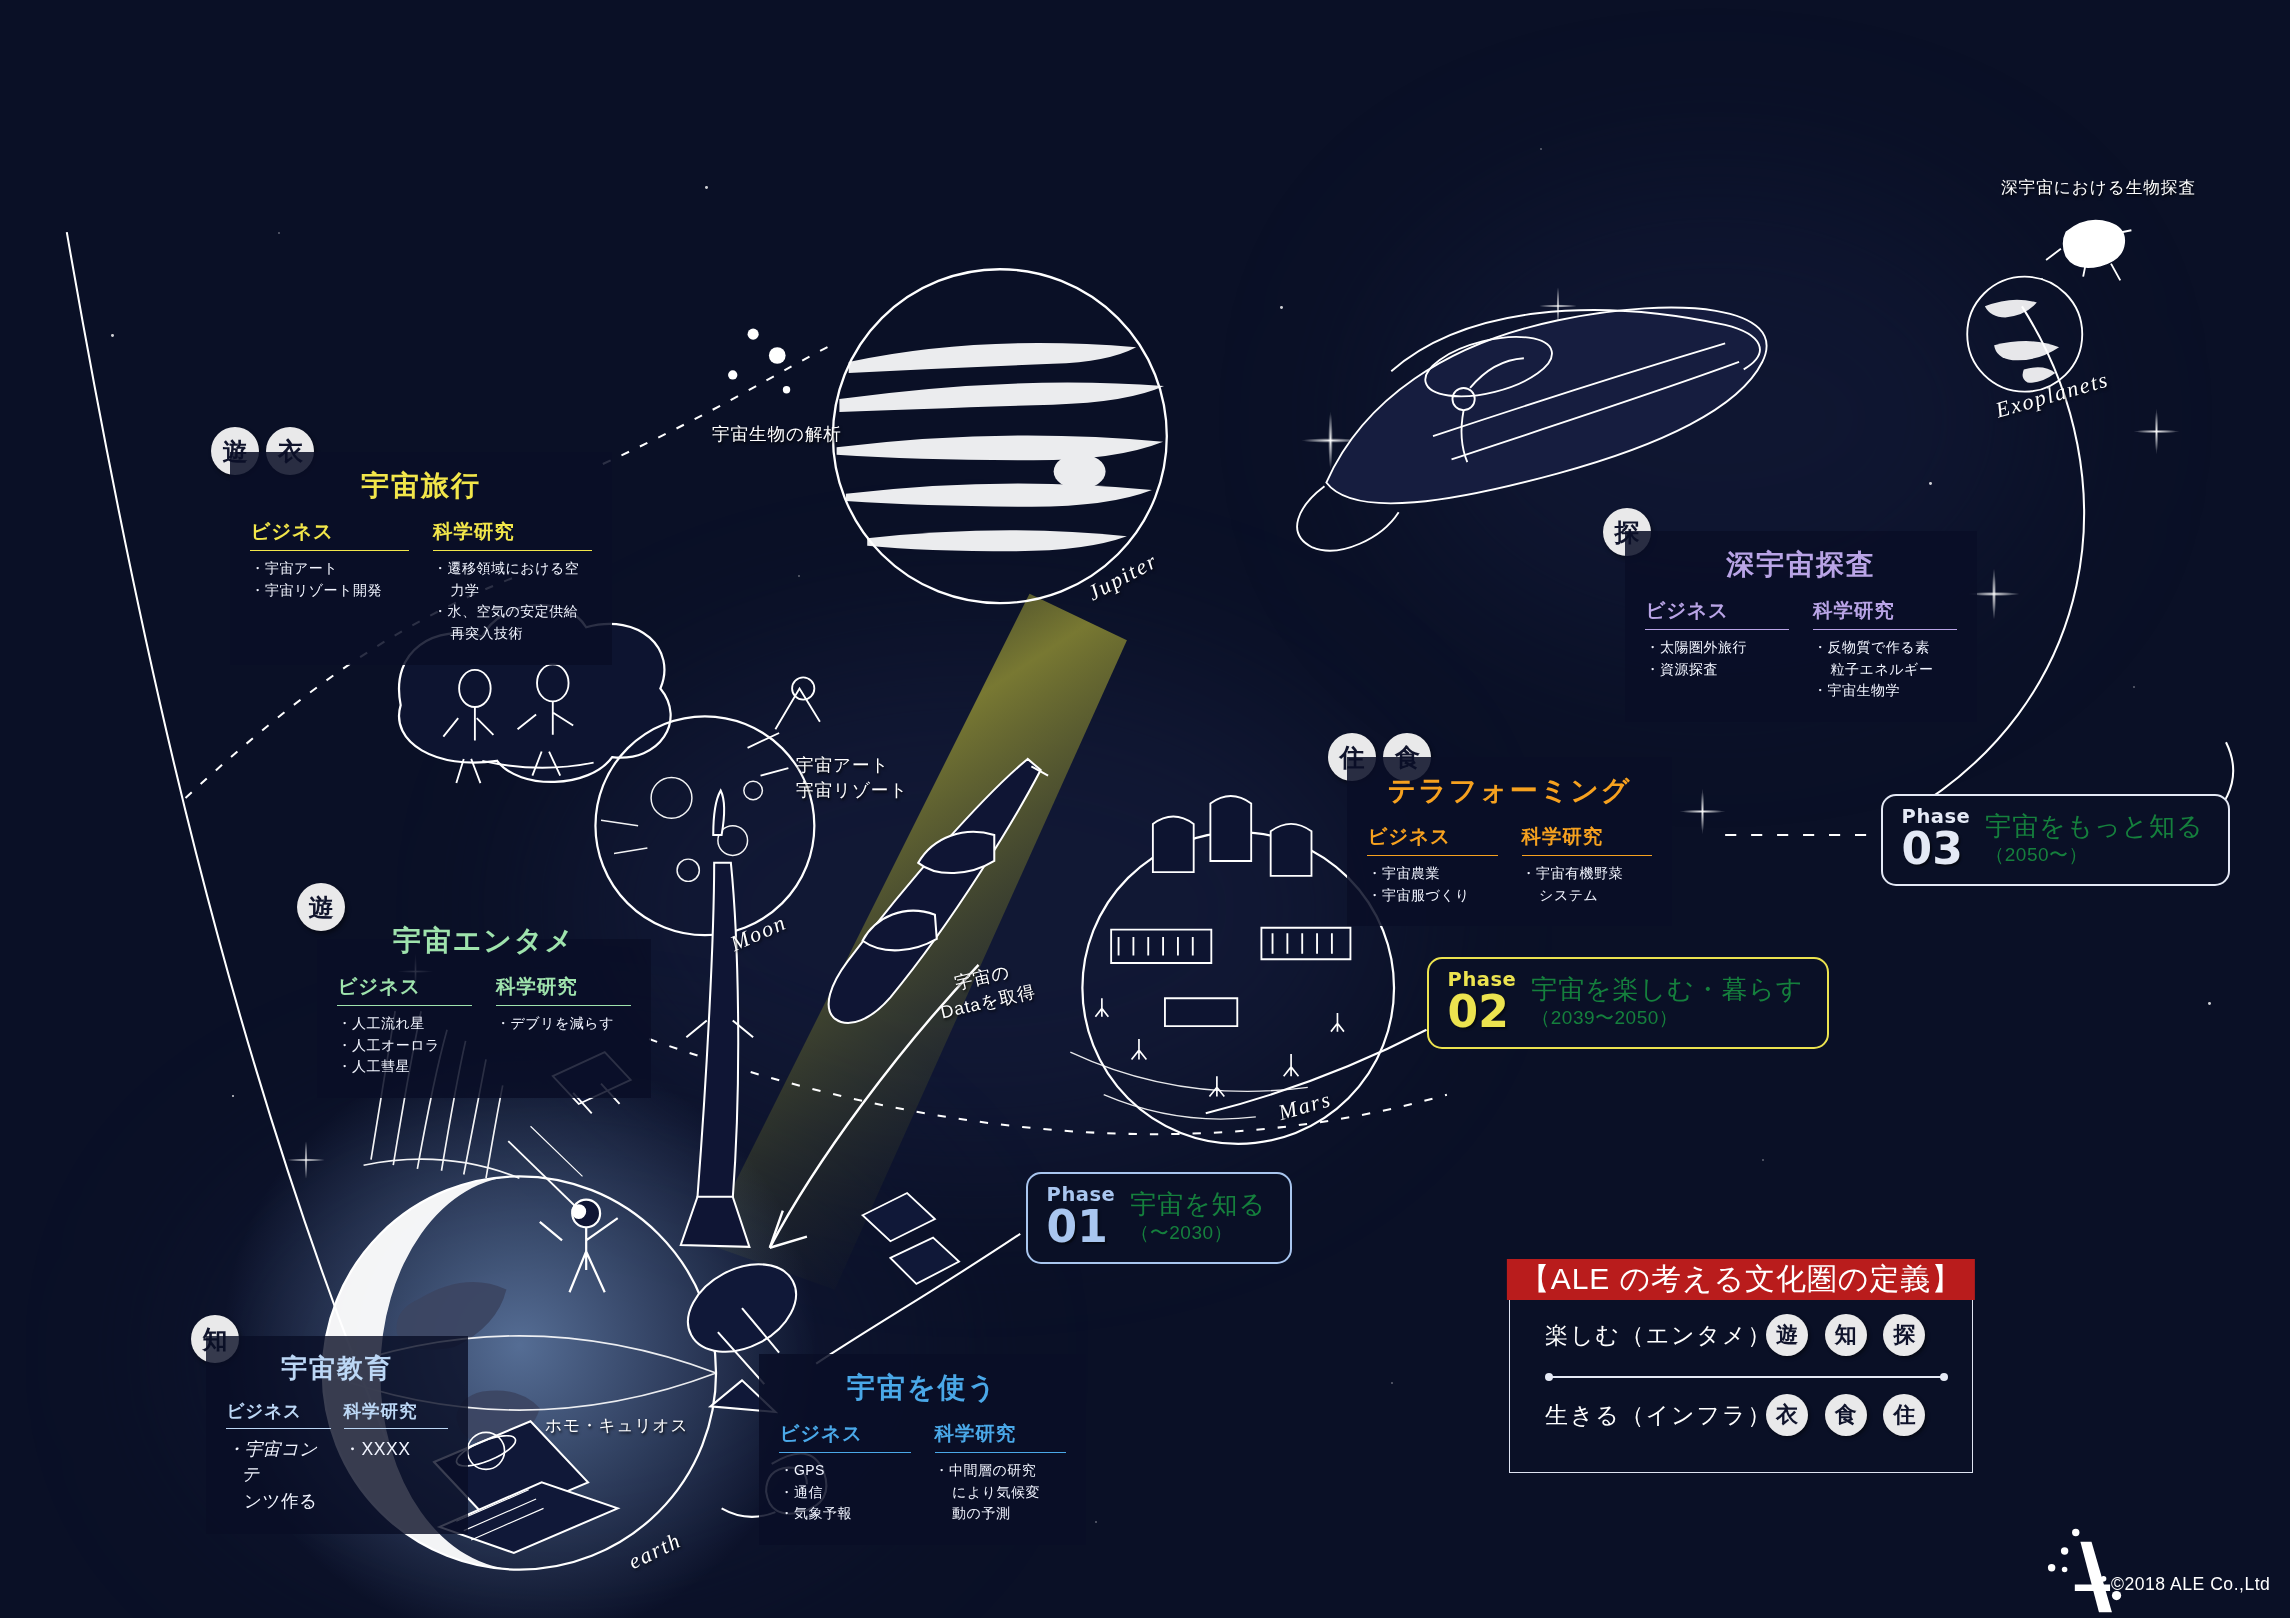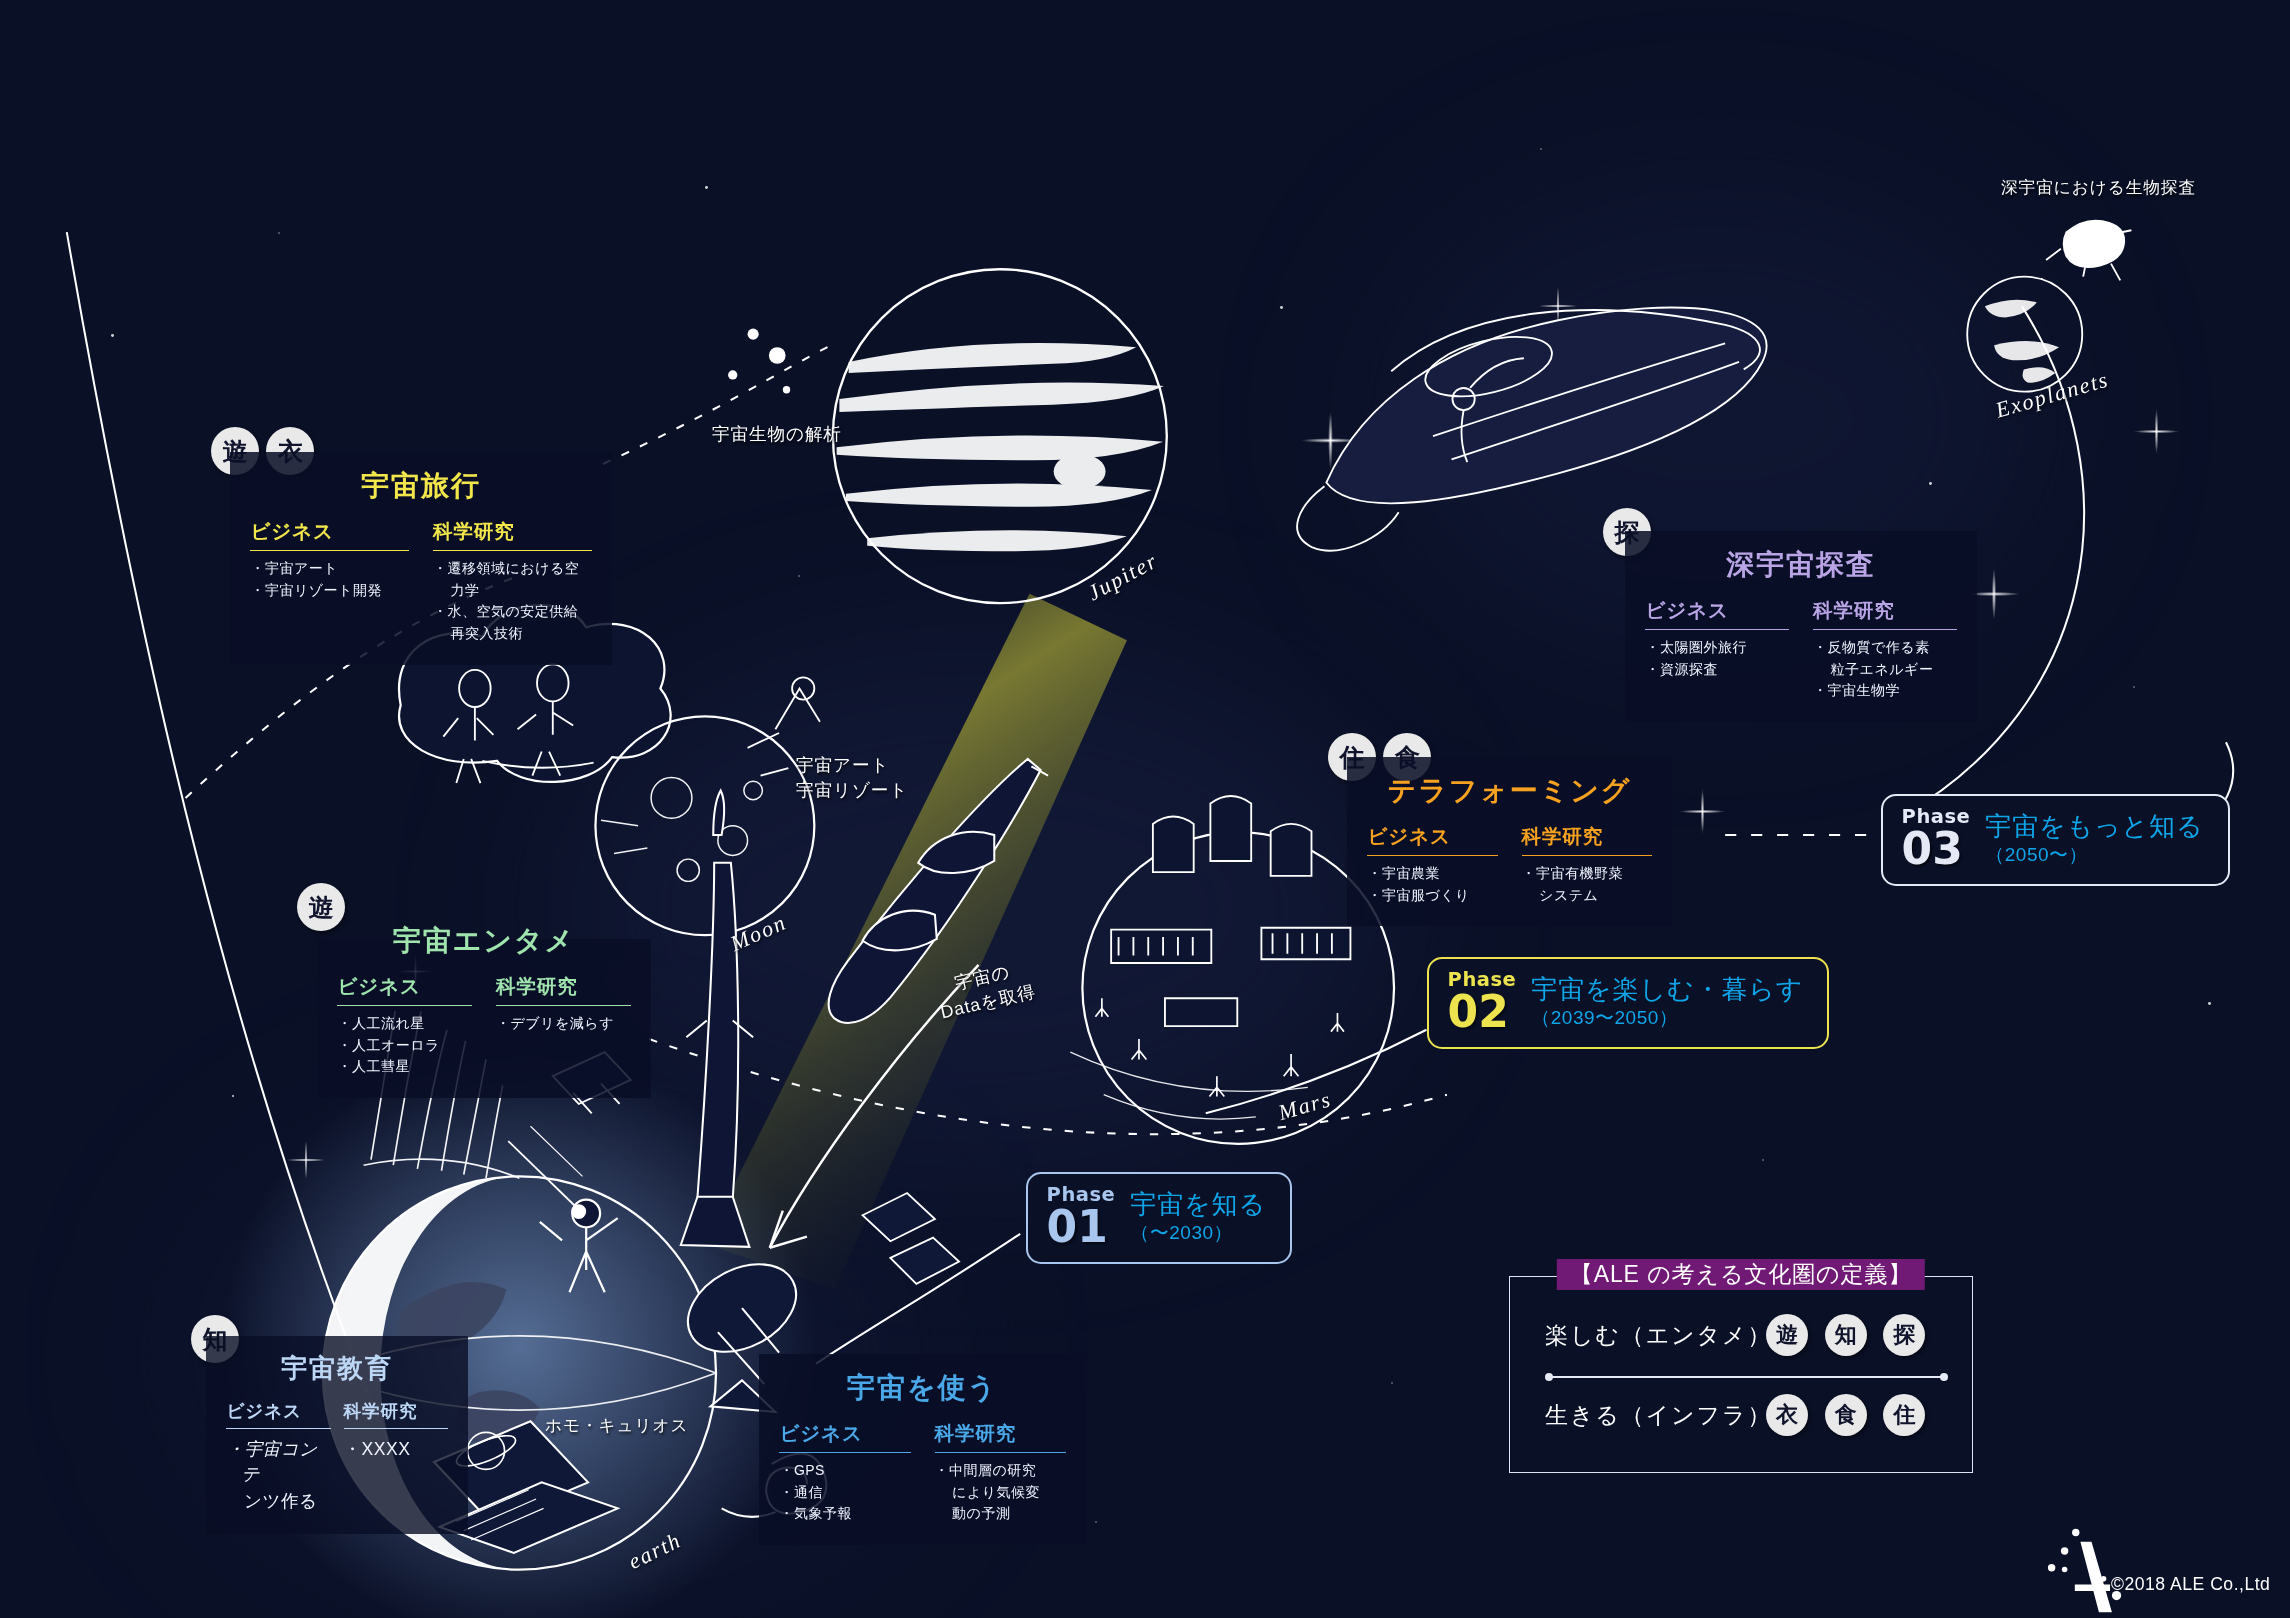--- a/index.html
+++ b/index.html
@@ -92,33 +92,33 @@
   .phase-num { text-align: left; line-height: 1; }
   .phase-num .w {
     display: block; font-size: 19.5px; font-weight: 700;
     letter-spacing: 0.5px; font-family: "DejaVu Sans", sans-serif;
   }
   .phase-num .n {
     display: block; font-size: 44px; font-weight: 700;
     letter-spacing: 0; font-family: "DejaVu Sans", sans-serif;
     text-shadow: 1.9px 1.9px 1.9px rgba(0,0,0,.5);
   }
-  .phase-text { color: #0ea5e9; }
+  .phase-text { color: #15803d; }
   .phase-text .t1 { font-size: 26px; letter-spacing: 0.9px; line-height: 1.22; white-space: nowrap; }
   .phase-text .t2 { font-size: 19px; letter-spacing: 0.5px; line-height: 1.25; }
   
   #legend {
     position: absolute; left: 1509px; top: 1276px;
     width: 464px; height: 197px;
     border: 1.9px solid #dfe4f2;
   }
   #legend-title {
     position: absolute; left: 50%; top: -17.6px; transform: translateX(-50%);
-    background: #701a75; padding: 0 13px;
-    color: #fff; font-size: 23px; letter-spacing: 0.9px; white-space: nowrap;
+    background: #b91c1c; padding: 0 13px;
+    color: #fff; font-size: 30px; letter-spacing: 0.9px; white-space: nowrap;
   }
   .legend-row {
     position: absolute; left: 35px; right: 24px;
     display: flex; align-items: center;
   }
   .legend-row .lbl {
     color: #fff; font-size: 23px; letter-spacing: 1.9px; white-space: nowrap;
     width: 221px;
   }
   .legend-row .chips { display: flex; gap: 16.7px; }

